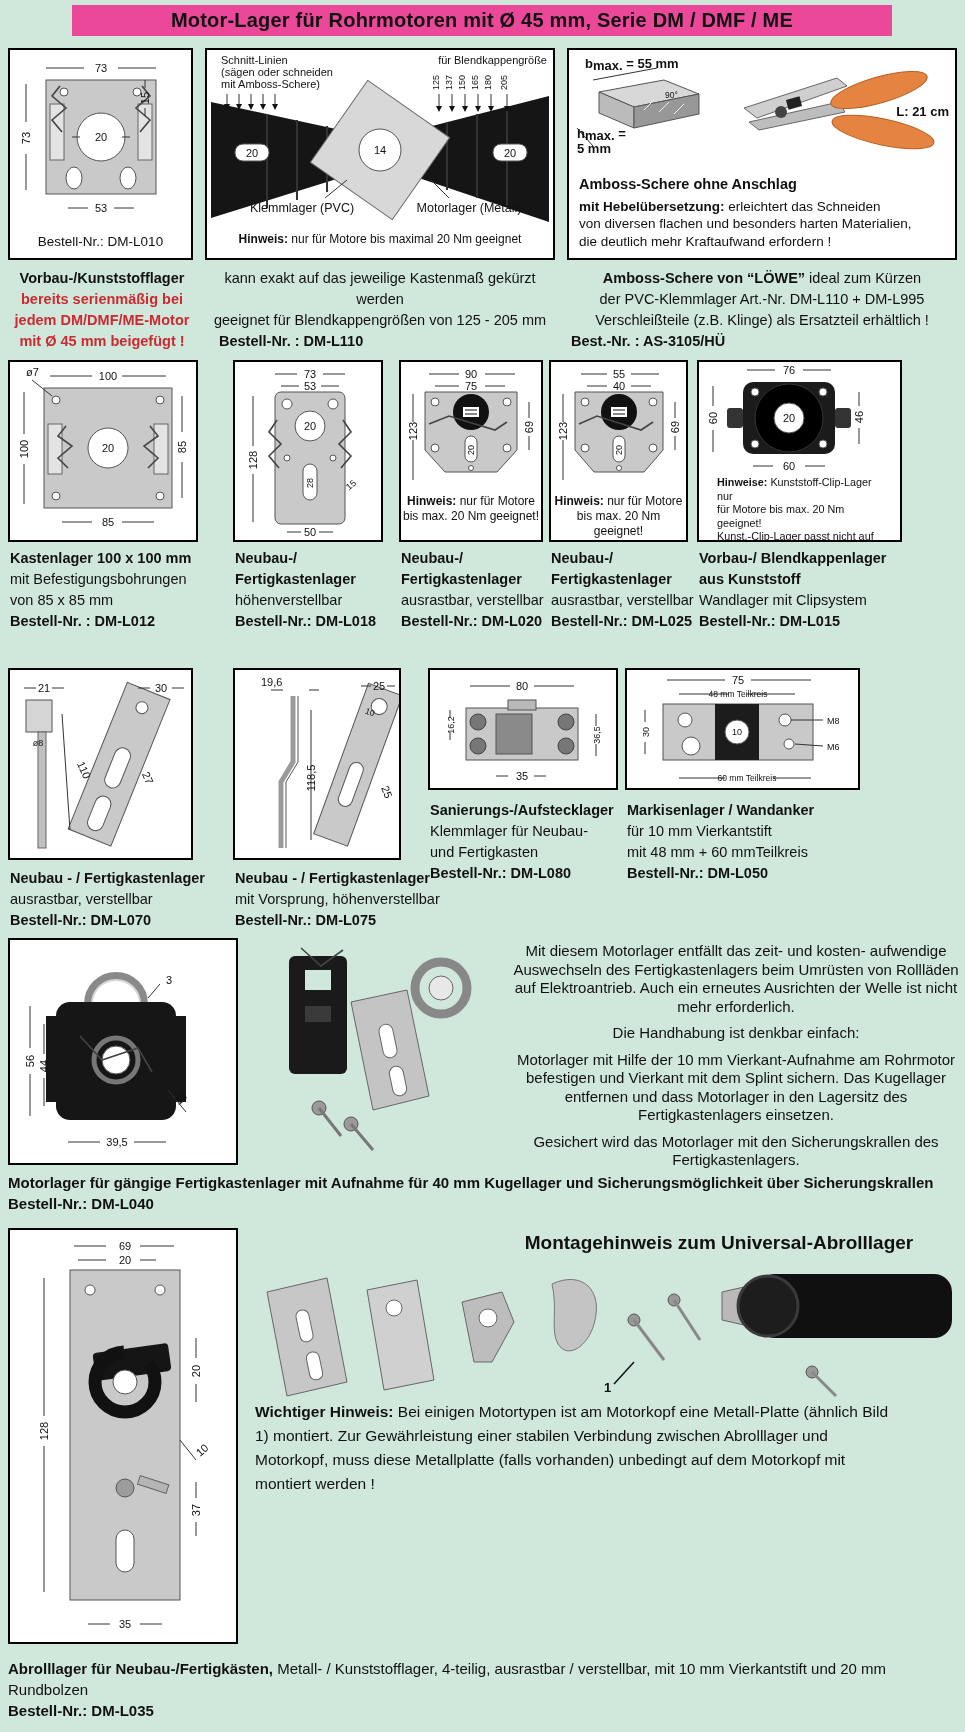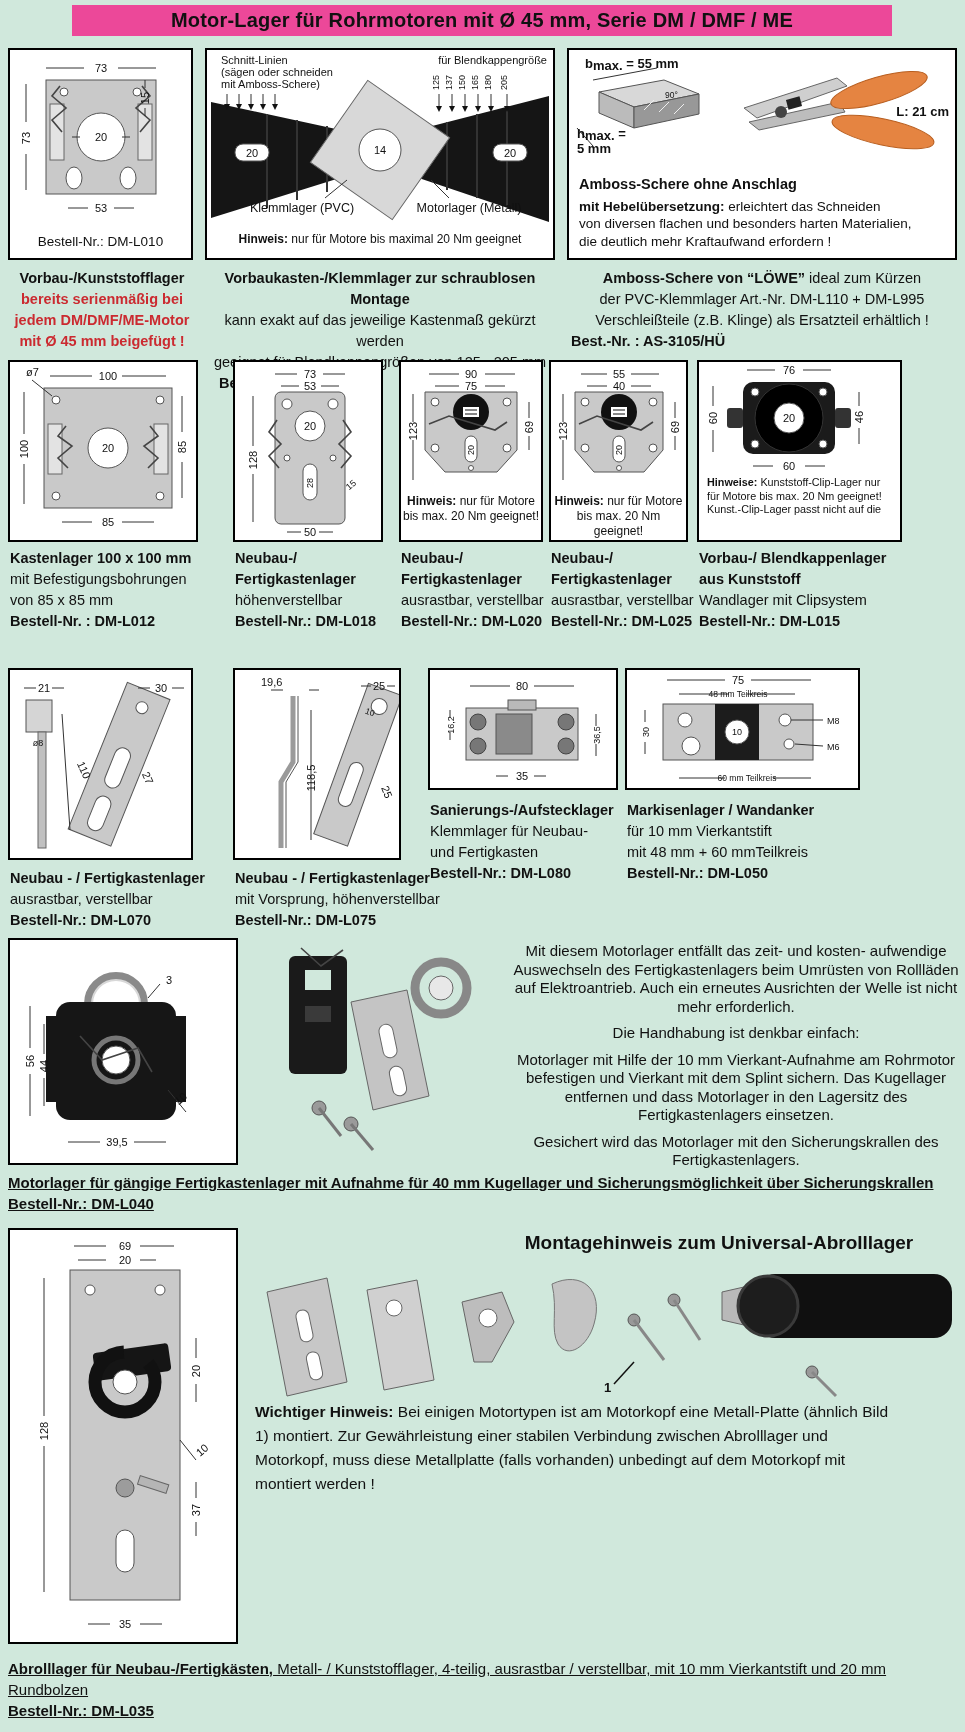--- a/index.html
+++ b/index.html
@@ -7,33 +7,33 @@
   .abs{position:absolute;}
   .header-bar{position:absolute;left:72px;top:5px;width:820px;height:31px;background:#ec4899;display:flex;align-items:center;justify-content:center;font-size:20px;font-weight:bold;letter-spacing:.2px;}
   .box{position:absolute;background:#fff;border:2px solid #000;box-sizing:border-box;overflow:hidden;}
   .cap{position:absolute;font-size:14.5px;line-height:21px;}
   .center{text-align:center;}
   .left{text-align:left;}
   .b{font-weight:bold;}
   .red{color:#cb2a30;}
   .order{text-align:center;font-size:13.5px;margin-top:2px;}
   .note{font-size:12px;line-height:15px;text-align:center;margin-top:2px;}
-  .note-sm{font-size:10.8px;line-height:13.5px;text-align:left;padding:0 8px;margin-top:2px;}
+  .note-sm{font-size:10.8px;line-height:13.5px;text-align:left;padding:0 18px;margin-top:2px;}
   svg{display:block;}
   svg text{font-family:"Liberation Sans",sans-serif;font-size:11px;fill:#111;}
   svg text.t9{font-size:9px;} svg text.t8{font-size:8.5px;} svg text.t12{font-size:12.5px;} svg text.t13{font-size:13px;font-weight:bold;}
   .d{stroke:#333;stroke-width:1;fill:none;}
   .wire{fill:none;stroke:#444;stroke-width:1.6;}
   .plate{fill:#c9c9c9;stroke:#555;}
   .plate2{fill:#d8d8d8;stroke:#666;}
   .wh{fill:#fff;stroke:#555;}
   .blk{fill:#151515;stroke:none;}
   .bodytext{font-size:13.5px;line-height:17.5px;padding:0 10px;}
   .paras p{margin:0 0 8px 0;font-size:15px;line-height:18.5px;text-align:center;}
-  .foot{position:absolute;font-size:15px;line-height:21px;font-weight:bold;text-decoration:underline;}
+  .foot{position:absolute;font-size:15px;line-height:21px;font-weight:bold;}
   .bignote{position:absolute;font-size:15.5px;line-height:24px;}
   .r5title{position:absolute;font-size:19px;font-weight:bold;text-align:center;}
 </style>
 </head>
 <body>
 
 <div class="page">
 
   <div class="header-bar">Motor-Lager für Rohrmotoren mit Ø 45 mm, Serie DM / DMF / ME</div>
 
@@ -165,21 +165,20 @@
     </div>
   </div>
 
   <div class="cap center" style="left:4px;top:268px;width:196px">
     <div class="b">Vorbau-/Kunststofflager</div>
     <div class="b red">bereits serienmäßig bei</div>
     <div class="b red">jedem DM/DMF/ME-Motor</div>
     <div class="b red">mit Ø 45 mm beigefügt !</div>
   </div>
   <div class="cap center" style="left:205px;top:268px;width:350px">
-    <div class="b">Vorbaukasten-/Klemmlager zur schraublosen Montage</div>
     <div>kann exakt auf das jeweilige Kastenmaß gekürzt werden</div>
     <div>geeignet für Blendkappengrößen von 125 - 205 mm</div>
     <div class="b left" style="padding-left:14px">Bestell-Nr. : DM-L110</div>
   </div>
   <div class="cap center" style="left:563px;top:268px;width:398px">
     <div><span class="b">Amboss-Schere von “LÖWE”</span><span> ideal zum Kürzen</span></div>
     <div>der PVC-Klemmlager Art.-Nr. DM-L110 + DM-L995</div>
     <div>Verschleißteile (z.B. Klinge) als Ersatzteil erhältlich !</div>
     <div class="b left" style="padding-left:8px">Best.-Nr. : AS-3105/HÜ</div>
   </div>

